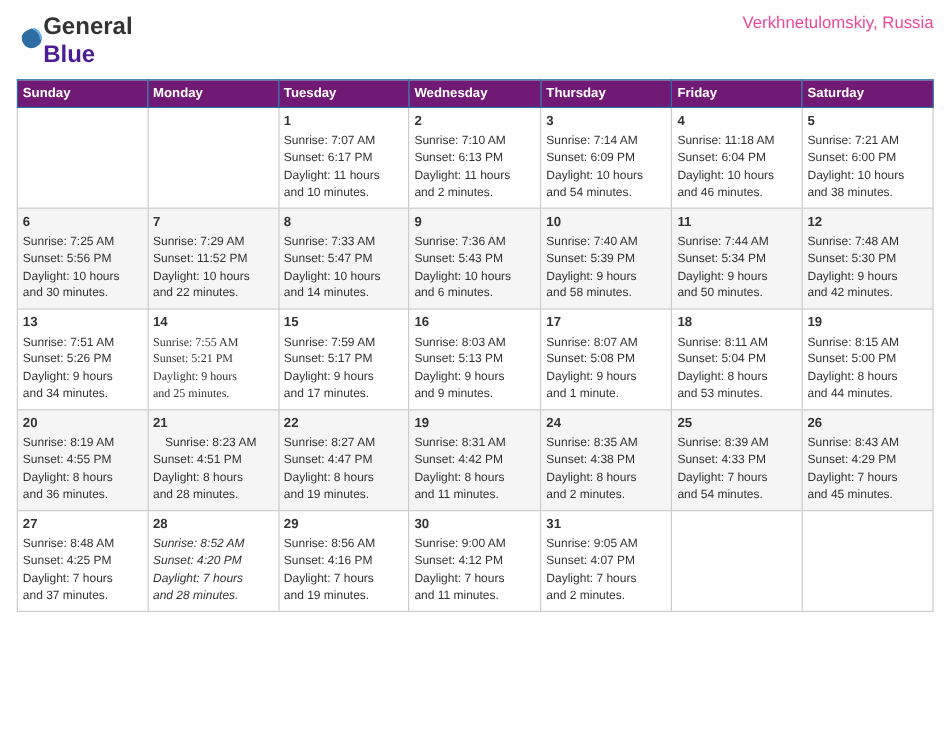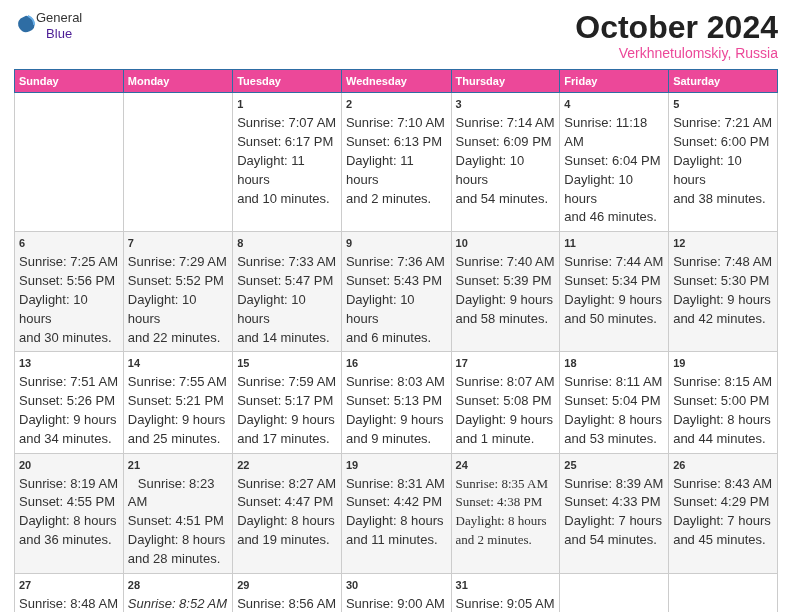--- a/index.html
+++ b/index.html
@@ -20,24 +20,23 @@
       display: flex;
       justify-content: space-between;
       align-items: flex-start;
       margin-bottom: 8px;
     }
     .logo {
       display: flex;
       align-items: center;
     }
     .logo-text {
-      font-size: 13px;
-      font-weight: normal;
+      font-size: 20px;
+      font-weight: bold;
       line-height: 1.2;
-      text-align: center;
     }
     .logo-general { color: #333; }
     .logo-blue { color: #4c1d95; }
     .logo-icon {
       width: 20px;
       height: 20px;
       margin-left: 2px;
     }
     .title-block {
       text-align: right;
@@ -51,21 +50,21 @@
     .location {
       font-size: 14px;
       color: #ec4899;
     }
     .calendar {
       width: 100%;
       border-collapse: collapse;
       font-size: 10px;
     }
     .calendar thead tr th {
-      background: #ec4899;
+      background: #701a75;
       color: #fff;
       padding: 5px 4px;
       text-align: left;
       font-size: 11px;
       font-weight: bold;
       border: 1px solid #2e6da4;
     }
     .calendar tbody tr td {
       border: 1px solid #ccc;
       padding: 4px 4px;
@@ -79,21 +78,21 @@
     .calendar tbody tr:nth-child(even) td {
       background: #f5f5f5;
     }
     .day-num {
       font-weight: bold;
       font-size: 11px;
       display: block;
       margin-bottom: 1px;
     }
     .day-info {
-      font-size: 13px;
+      font-size: 10px;
       color: #333;
     }
     .empty-cell {
       background: #fff !important;
     }
   </style>
 </head>
 <body>
 
 <div class="page">
@@ -106,21 +105,20 @@
         </svg>
       </div>
       <div>
         <div class="logo-text">
           <span class="logo-general">General</span><br>
           <span class="logo-blue">Blue</span>
         </div>
       </div>
     </div>
     <div class="title-block">
-      <div class="month-title">October 2024</div>
       <div class="location">Verkhnetulomskiy, Russia</div>
     </div>
   </div>
 
   <table class="calendar">
     <thead>
       <tr>
       <th>Sunday</th>
           <th>Monday</th>
           <th>Tuesday</th>
@@ -154,21 +152,21 @@
 Sunset: 6:00 PM
 Daylight: 10 hours
 and 38 minutes.</span></td>
         </tr>
         <tr>
           <td><span class="day-num">6</span><span class="day-info" style="white-space: pre-line;">Sunrise: 7:25 AM
 Sunset: 5:56 PM
 Daylight: 10 hours
 and 30 minutes.</span></td>
           <td><span class="day-num">7</span><span class="day-info" style="white-space: pre-line;">Sunrise: 7:29 AM
-Sunset: 5:52 PM
+Sunset: 11:52 PM
 Daylight: 10 hours
 and 22 minutes.</span></td>
           <td><span class="day-num">8</span><span class="day-info" style="white-space: pre-line;">Sunrise: 7:33 AM
 Sunset: 5:47 PM
 Daylight: 10 hours
 and 14 minutes.</span></td>
           <td><span class="day-num">9</span><span class="day-info" style="white-space: pre-line; margin-top: 24px;">Sunrise: 7:36 AM
 Sunset: 5:43 PM
 Daylight: 10 hours
 and 6 minutes.</span></td>
@@ -183,21 +181,21 @@
           <td><span class="day-num">12</span><span class="day-info" style="white-space: pre-line;">Sunrise: 7:48 AM
 Sunset: 5:30 PM
 Daylight: 9 hours
 and 42 minutes.</span></td>
         </tr>
         <tr>
           <td><span class="day-num">13</span><span class="day-info" style="white-space: pre-line;">Sunrise: 7:51 AM
 Sunset: 5:26 PM
 Daylight: 9 hours
 and 34 minutes.</span></td>
-          <td><span class="day-num">14</span><span class="day-info" style="white-space: pre-line;">Sunrise: 7:55 AM
+          <td><span class="day-num">14</span><span class="day-info" style="white-space: pre-line; font-family: Liberation Serif, serif;">Sunrise: 7:55 AM
 Sunset: 5:21 PM
 Daylight: 9 hours
 and 25 minutes.</span></td>
           <td><span class="day-num">15</span><span class="day-info" style="white-space: pre-line;">Sunrise: 7:59 AM
 Sunset: 5:17 PM
 Daylight: 9 hours
 and 17 minutes.</span></td>
           <td><span class="day-num">16</span><span class="day-info" style="white-space: pre-line;">Sunrise: 8:03 AM
 Sunset: 5:13 PM
 Daylight: 9 hours
@@ -225,21 +223,21 @@
 Daylight: 8 hours
 and 28 minutes.</span></td>
           <td><span class="day-num">22</span><span class="day-info" style="white-space: pre-line; margin-top: 42px;">Sunrise: 8:27 AM
 Sunset: 4:47 PM
 Daylight: 8 hours
 and 19 minutes.</span></td>
           <td><span class="day-num">19</span><span class="day-info" style="white-space: pre-line;">Sunrise: 8:31 AM
 Sunset: 4:42 PM
 Daylight: 8 hours
 and 11 minutes.</span></td>
-          <td><span class="day-num">24</span><span class="day-info" style="white-space: pre-line; font-family: Liberation Serif, serif;">Sunrise: 8:35 AM
+          <td><span class="day-num">24</span><span class="day-info" style="white-space: pre-line;">Sunrise: 8:35 AM
 Sunset: 4:38 PM
 Daylight: 8 hours
 and 2 minutes.</span></td>
           <td><span class="day-num">25</span><span class="day-info" style="white-space: pre-line;">Sunrise: 8:39 AM
 Sunset: 4:33 PM
 Daylight: 7 hours
 and 54 minutes.</span></td>
           <td><span class="day-num">26</span><span class="day-info" style="white-space: pre-line;">Sunrise: 8:43 AM
 Sunset: 4:29 PM
 Daylight: 7 hours

